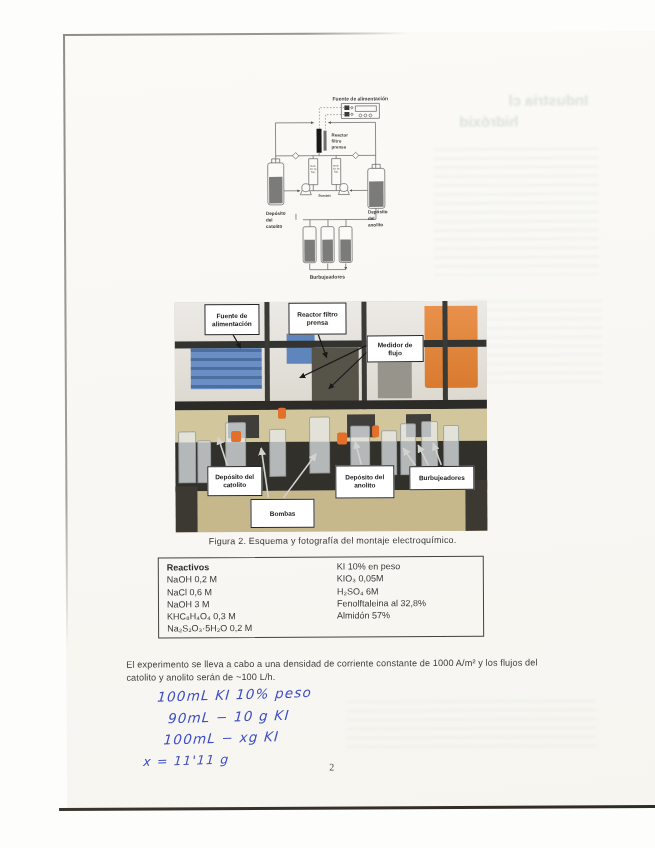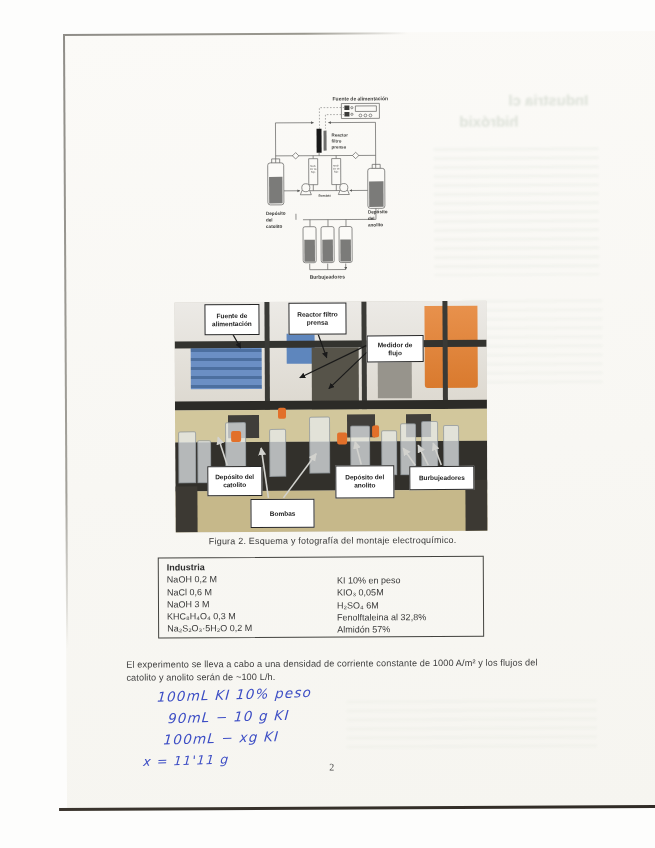--- a/index.html
+++ b/index.html
@@ -40,21 +40,21 @@
         font-size:6.5px;font-weight:bold;line-height:8px;text-align:center;color:#1b1b1b;}
   .arrows{position:absolute;left:0;top:0;width:312px;height:230px;}
 
   .caption{position:absolute;left:52px;top:503px;width:430px;text-align:center;
         font-size:9px;color:#3a3a3a;letter-spacing:.2px;}
 
   .reagents{position:absolute;left:92px;top:524px;width:324px;height:79px;
         border:1.4px solid #43433f;font-size:9px;line-height:12.3px;color:#383838;}
   .t-col{position:absolute;white-space:nowrap;}
   .t-left{left:8px;top:3px;}
-  .t-right{left:178px;top:17px;}
+  .t-right{left:178px;top:3px;}
   .t-head{font-weight:bold;color:#2e2e2e;}
 
   .paragraph{position:absolute;left:60px;top:616px;width:437px;
         font-size:9.2px;line-height:13px;color:#3c3c3c;letter-spacing:.1px;}
 
   .handwriting{position:absolute;left:70px;top:650px;width:300px;height:110px;
         transform:rotate(-1.4deg);color:#3d4ec5;
         font-family:"DejaVu Sans",sans-serif;font-style:italic;}
   .hw{position:absolute;font-size:13.5px;letter-spacing:1.2px;transform:skewX(-6deg);white-space:nowrap;}
   .hw1{left:22px;top:2px;}
@@ -280,21 +280,21 @@
       </div>
       <div class="plabel" style="left:75%;top:71.7%;width:20.2%;height:9.5%;">
         <span>Burbujeadores</span>
       </div>
     </div>
 
     <div class="caption">Figura 2. Esquema y fotografía del montaje electroquímico.</div>
 
     <div class="reagents">
       <div class="t-col t-left">
-        <div class="t-head">Industria</div>
+        <div class="t-head">Reactivos</div>
         <div>NaOH 0,2 M</div>
         <div>NaCl 0,6 M</div>
         <div>NaOH 3 M</div>
         <div>KHC₈H₄O₄ 0,3 M</div>
         <div>Na₂S₂O₃·5H₂O 0,2 M</div>
       </div>
       <div class="t-col t-right">
         <div>KI 10% en peso</div>
         <div>KIO₃ 0,05M</div>
         <div>H₂SO₄ 6M</div>

